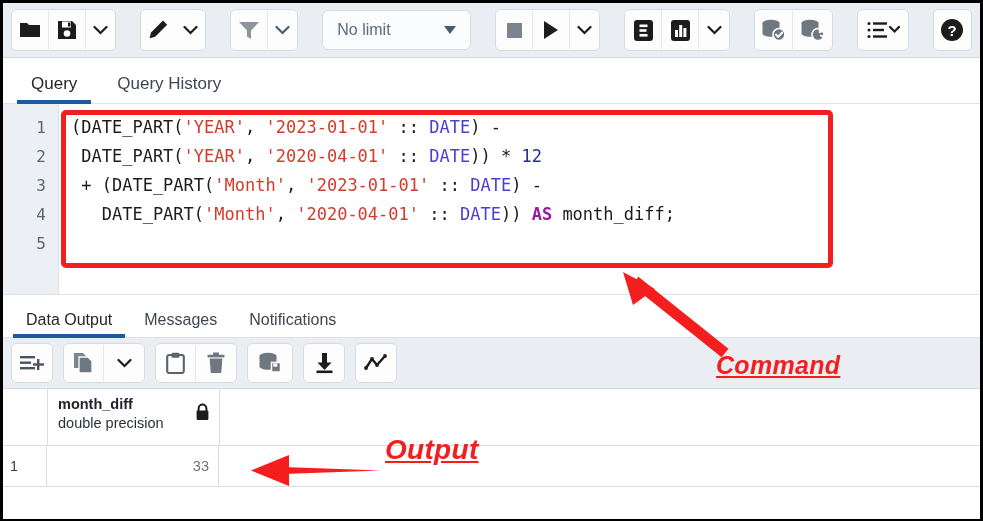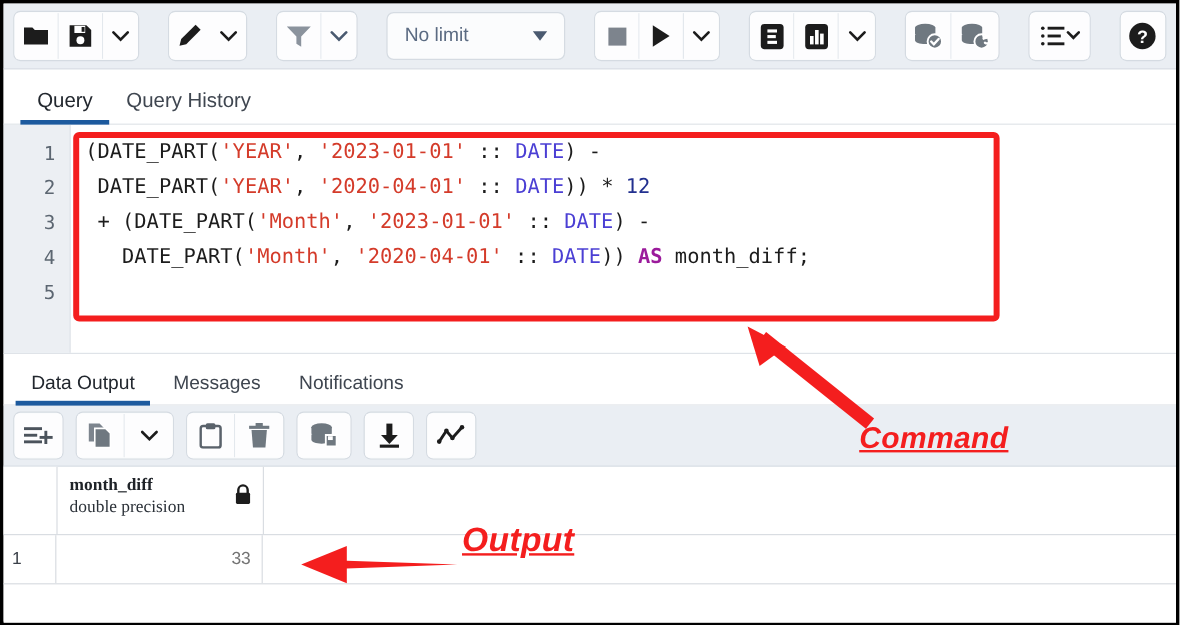--- a/index.html
+++ b/index.html
@@ -52,21 +52,21 @@
     padding:0 14px;box-sizing:border-box;
     color:#5b6b82;font-size:16px;
   }
   .sel .cv{border-top:8px solid #4a5a70;border-left:6px solid transparent;border-right:6px solid transparent;}
 
   
   .tabs{
     height:45px;background:#ffffff;
     border-bottom:1px solid #dfe3e8;
     display:flex;align-items:flex-end;
-    padding-left:14px;gap:0;
+    padding-left:14px;gap:12px;
   }
   .tab{
     padding:0 14px 9px 14px;
     font-size:17px;color:#3f4650;
     position:relative;
   }
   .tab.active{color:#22272e;}
   .tab.active:after{
     content:"";position:absolute;left:0;right:0;bottom:-1px;
     height:4px;background:#1d5a9e;
@@ -147,21 +147,20 @@
   .ghead{display:flex;height:56px;border-bottom:1px solid #d9dde2;}
   .gh-rn{
     width:44px;flex:0 0 44px;
     border-right:1px solid #d9dde2;background:#fff;
   }
   .gh-col{
     width:172px;flex:0 0 172px;
     border-right:1px solid #d9dde2;
     padding:6px 8px 0 10px;box-sizing:border-box;
     position:relative;
-    font-family:Liberation Serif, serif;
   }
   .gh-name{font-size:14.5px;font-weight:bold;color:#1f2328;line-height:19px;}
   .gh-type{font-size:14.5px;color:#2b3138;line-height:19px;}
   .lock{position:absolute;right:9px;top:14px;}
   .grow{display:flex;height:40px;border-bottom:1px solid #d9dde2;}
   .gr-rn{
     width:44px;flex:0 0 44px;border-right:1px solid #d9dde2;
     font-size:14.5px;color:#3a4049;
     display:flex;align-items:center;padding-left:7px;box-sizing:border-box;
   }

